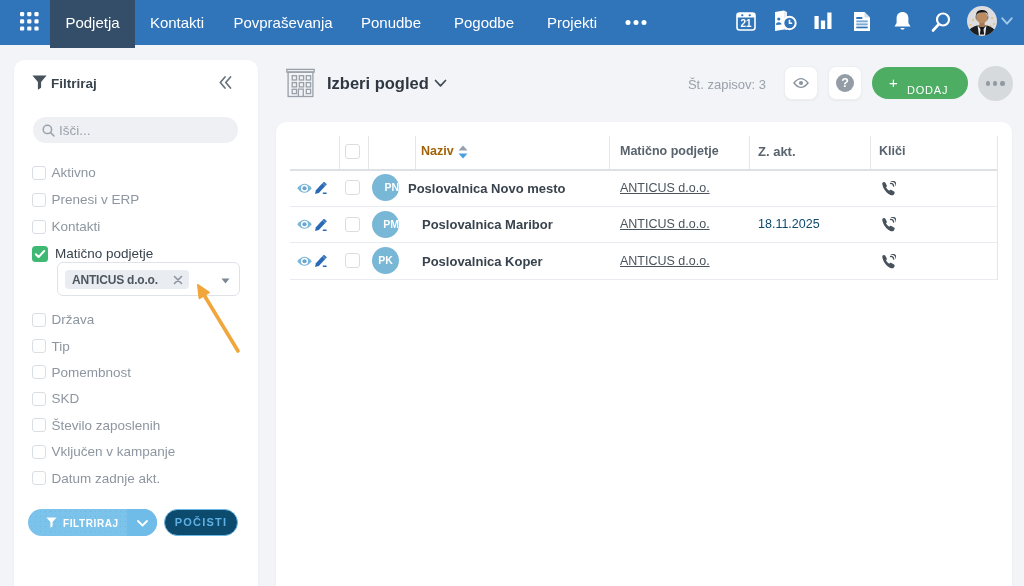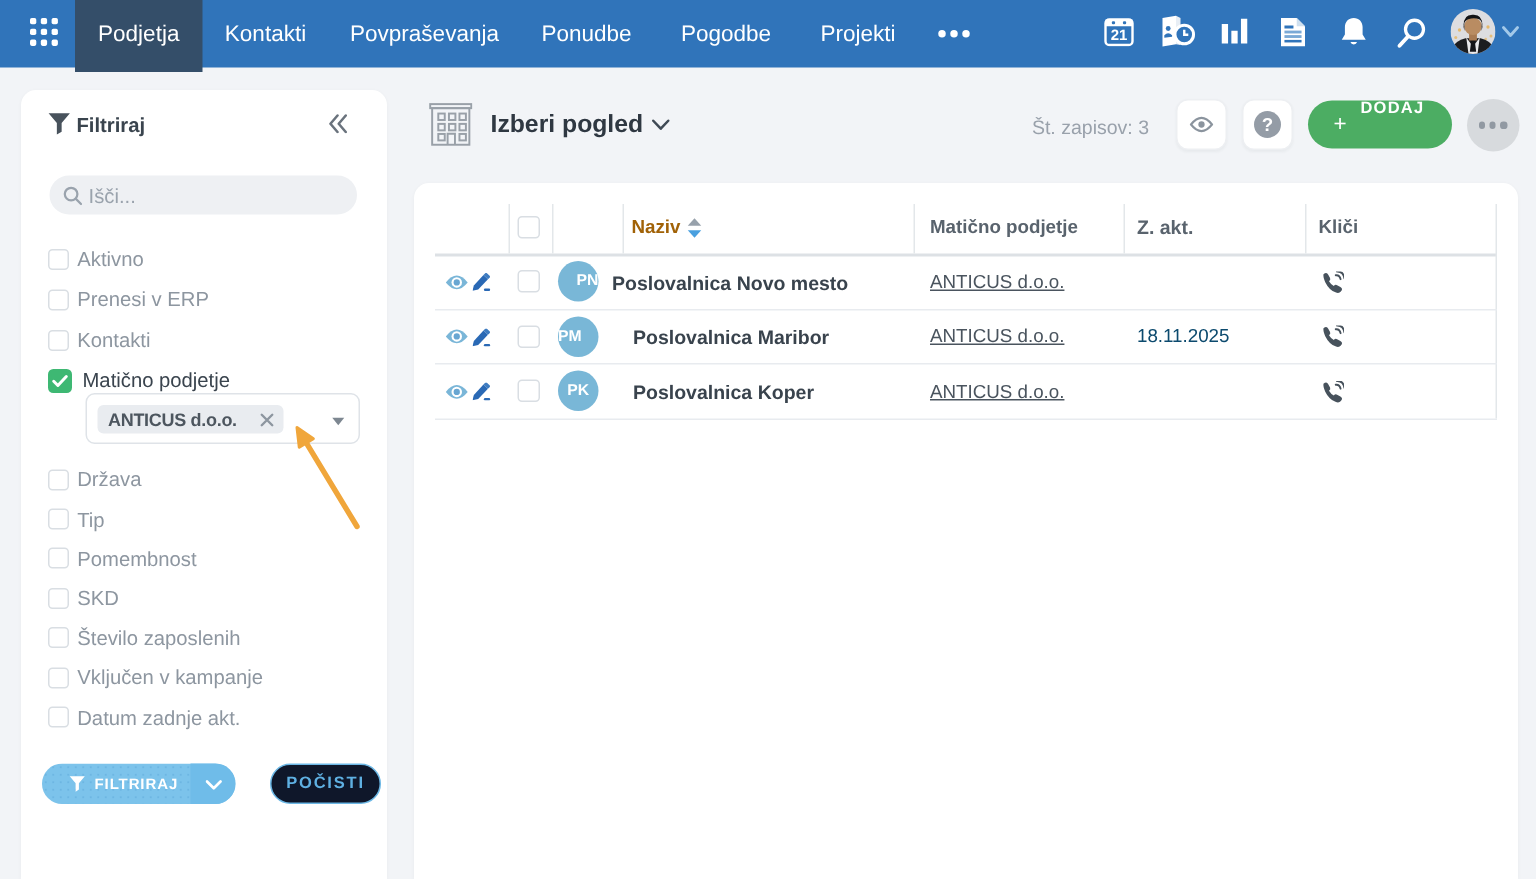--- a/index.html
+++ b/index.html
@@ -192,21 +192,21 @@
 
 <div class="abs" style="left:28px;top:509px;width:129px;height:27px;background:#7cc3eb;border-radius:13.5px;background-image:radial-gradient(circle, #6db6e2 0.7px, transparent 0.8px);background-size:5px 5px;"></div>
 <div class="abs" style="left:127px;top:509px;width:30px;height:27px;background:#6fbce9;border-radius:0 13.5px 13.5px 0;"></div>
 <svg class="abs" style="left:46px;top:517px" width="11" height="12" viewBox="0 0 12 13">
   <path d="M0.5,0.5 h11 l-4.3,5 v4.6 l-2.4,1.6 v-6.2 Z" fill="#fff"></path>
 </svg>
 <div class="abs" style="left:63px;top:518px;font-size:10px;font-weight:bold;letter-spacing:0.6px;color:#fff">FILTRIRAJ</div>
 <svg class="abs" style="left:137px;top:520px" width="11" height="7" viewBox="0 0 11 7">
   <path d="M1,1 L5.5,5.5 L10,1" fill="none" stroke="#fff" stroke-width="1.8" stroke-linecap="round" stroke-linejoin="round"></path>
 </svg>
-<div class="abs" style="left:180px;top:509px;width:74px;height:27px;border:1.3px solid #6cb8e6;border-radius:13.5px;background:#0f172a;color:#5fb0e2;font-size:11px;font-weight:bold;letter-spacing:1.2px;text-align:center;line-height:24px;">POČISTI</div>
+<div class="abs" style="left:164px;top:509px;width:74px;height:27px;border:1.3px solid #6cb8e6;border-radius:13.5px;background:#0c4a6e;color:#5fb0e2;font-size:11px;font-weight:bold;letter-spacing:1.2px;text-align:center;line-height:24px;">POČISTI</div>
 
 <svg class="abs" style="left:190px;top:280px;z-index:3" width="55" height="75" viewBox="0 0 55 75">
   <line x1="14.2" y1="15.3" x2="48" y2="71" stroke="#f0a63b" stroke-width="3.6" stroke-linecap="round"></line>
   <path d="M8,5 L18.9,12.5 L9.5,18.1 Z" fill="#f0a63b" stroke="#f0a63b" stroke-width="2" stroke-linejoin="round"></path>
 </svg>
 
 <svg class="abs" style="left:286px;top:68px" width="29" height="30" viewBox="0 0 29 30">
   <g stroke="#99a0a8" stroke-width="1.3" fill="none">
     <rect x="0.8" y="1.4" width="27.4" height="2.7"></rect>
     <rect x="2.1" y="4.1" width="24.8" height="24.4"></rect>
@@ -228,21 +228,21 @@
 <div class="abs" style="left:616px;top:77px;width:150px;text-align:right;font-size:13px;color:#99a1ab">Št. zapisov: 3</div>
 <div class="abs" style="left:784px;top:66px;width:34px;height:34px;background:#fff;border:1px solid #edeff2;border-radius:8px;box-shadow:0 1px 2px rgba(40,50,60,0.05)"></div>
 <svg class="abs" style="left:793px;top:77px" width="16" height="12" viewBox="0 0 16 12">
   <path d="M1,6 Q8,-2.8 15,6 Q8,14.8 1,6 Z" fill="none" stroke="#8b949e" stroke-width="1.4"></path>
   <circle cx="8" cy="6" r="2.1" fill="#8b949e"></circle>
 </svg>
 <div class="abs" style="left:828px;top:66px;width:34px;height:34px;background:#fff;border:1px solid #edeff2;border-radius:8px;box-shadow:0 1px 2px rgba(40,50,60,0.05)"></div>
 <div class="abs" style="left:836px;top:74px;width:18px;height:18px;background:#949ca6;border-radius:50%;color:#fff;font-size:12.5px;font-weight:bold;text-align:center;line-height:18px;">?</div>
 <div class="abs" style="left:872px;top:67px;width:96px;height:32px;background:#4cad63;border-radius:16px;"></div>
 <div class="abs" style="left:889px;top:74.5px;color:#fff;font-size:15px;line-height:16px;">+</div>
-<div class="abs" style="left:907px;top:66px;color:#fff;font-size:11px;font-weight:bold;letter-spacing:0.8px;">DODAJ</div>
+<div class="abs" style="left:907px;top:84px;color:#fff;font-size:11px;font-weight:normal;letter-spacing:0.8px;">DODAJ</div>
 <div class="abs" style="left:977.5px;top:66px;width:35px;height:35px;background:#d7dadd;border-radius:50%;"></div>
 <div class="abs" style="left:985.5px;top:81px;width:20px;height:5px;display:flex;gap:2.8px;">
   <div style="width:4.5px;height:4.5px;border-radius:50%;background:#9199a2"></div>
   <div style="width:4.5px;height:4.5px;border-radius:50%;background:#9199a2"></div>
   <div style="width:4.5px;height:4.5px;border-radius:50%;background:#9199a2"></div>
 </div>
 
 <div id="card"></div>
 
 <div class="hline" style="left:290px;top:169px;width:708px;background:#dde1e5;height:1.5px"></div>
@@ -291,21 +291,21 @@
     <path d="M0.2,6.25 Q7.5,-2.8 14.8,6.25 Q7.5,15.3 0.2,6.25 Z" fill="#7ab6d8"></path>
     <circle cx="7.5" cy="6.25" r="3.5" fill="#fff"></circle>
     <circle cx="7.5" cy="6.25" r="2.1" fill="#68a6d2"></circle>
   </svg>
   <svg class="abs" style="left:314.5px;top:218.5px" width="12.5" height="12" viewBox="0 0 12.5 12">
     <path d="M0.9,8.3 L7.3,1.3 L10.3,4.1 L3.8,11 L0,11.9 Z" fill="#2a69b5"></path>
     <path d="M7.3,1.3 L8.5,0.1 Q9.1,-0.4 9.8,0.3 L11.4,1.8 Q12,2.5 11.4,3.1 L10.3,4.1 Z" fill="#3f7cc0"></path>
     <rect x="7.6" y="10.4" width="4.2" height="1.6" rx="0.8" fill="#2a69b5"></rect>
   </svg>
   <div class="abs" style="left:345px;top:216.5px;width:15px;height:15px;border:1px solid #d9dee3;border-radius:3px;background:#fff"></div>
-  <div class="abs" style="left:372px;top:210.5px;width:27px;height:27px;border-radius:50%;background:#79b7d7;color:#fff;font-weight:bold;text-align:left;line-height:27px;font-size:10.5px;">PM</div>
+  <div class="abs" style="left:372px;top:210.5px;width:27px;height:27px;border-radius:50%;background:#79b7d7;color:#fff;font-weight:bold;text-align:right;line-height:27px;font-size:10.5px;">PM</div>
   <div class="abs" style="left:422px;top:217px;font-size:13px;font-weight:bold;color:#39434d">Poslovalnica Maribor</div>
   <div class="abs" style="left:620px;top:217px;font-size:12.5px;color:#4a545e;text-decoration:underline">ANTICUS d.o.o.</div>
   <div class="abs" style="left:758px;top:217px;font-size:12.5px;color:#0c4a6e">18.11.2025</div>
   <svg class="abs" style="left:881px;top:217px" width="15" height="15" viewBox="0 0 15 15">
     <path d="M1.3,1.8 q2.2,-1.8 3.2,0.3 l1.2,2.2 q0.6,1.3 -0.7,2.2 q1.2,2.1 3.2,3.2 q1,-1.3 2.2,-0.6 l2.2,1.2 q2,1.1 0.3,3.1 q-1.2,1.4 -3.6,0.5 q-4.3,-1.7 -6.8,-6.8 q-1.5,-3.4 -1.2,-5.3 z" fill="#47525c"></path>
     <path d="M9.5,2.5 q2.6,-0.3 3.2,2.6" fill="none" stroke="#47525c" stroke-width="1.3" stroke-linecap="round"></path>
     <path d="M10.3,0 q4.3,-0.2 5,4.6" fill="none" stroke="#47525c" stroke-width="1.3" stroke-linecap="round"></path>
   </svg>
   <svg class="abs" style="left:296.5px;top:254.5px" width="15" height="12.5" viewBox="0 0 15 12.5">
     <path d="M0.2,6.25 Q7.5,-2.8 14.8,6.25 Q7.5,15.3 0.2,6.25 Z" fill="#7ab6d8"></path>

